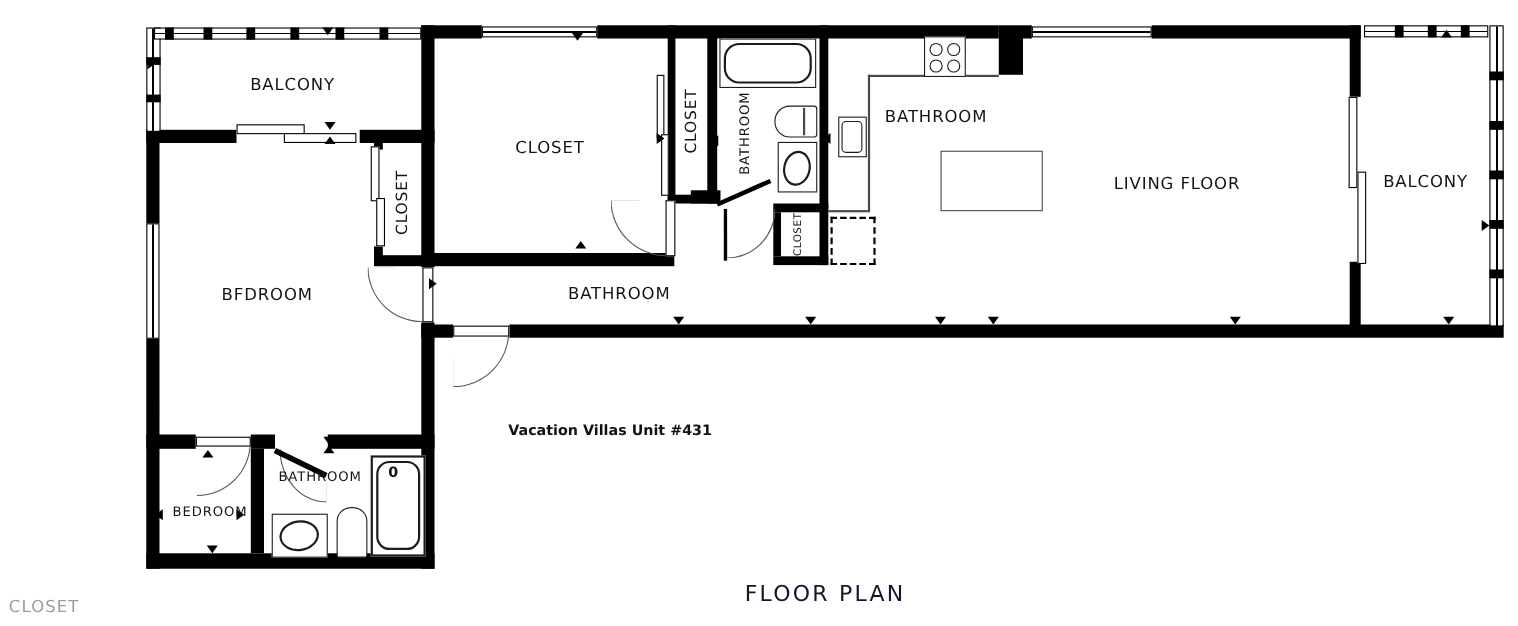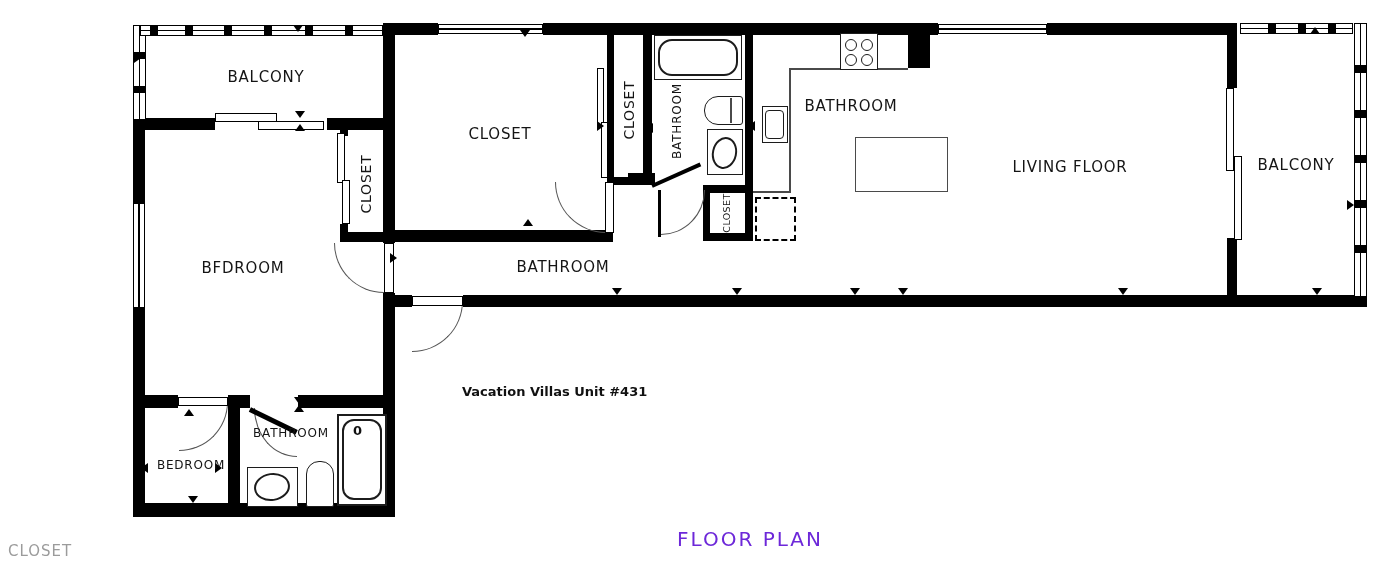--- a/index.html
+++ b/index.html
@@ -15,21 +15,21 @@
   .arc{position:absolute;box-sizing:border-box}
   .arc.bl{border-left:1.5px solid #555;border-bottom:1.5px solid #555;border-bottom-left-radius:100%}
   .arc.br{border-right:1.5px solid #555;border-bottom:1.5px solid #555;border-bottom-right-radius:100%}
   .fx{position:absolute;border:1.5px solid #1c1c1c;box-sizing:border-box;background:#fff}
   .cline{position:absolute;background:#4a4a4a}
   .burner{position:absolute;width:12px;height:12px;border:1.5px solid #1c1c1c;border-radius:50%;box-sizing:border-box}
   .lbl{position:absolute;transform:translate(-50%,-50%);font-size:15px;letter-spacing:.8px;color:#141414;white-space:nowrap}
   .lbl.v{transform:translate(-50%,-50%) rotate(-90deg)}
   .lbl.s14{font-size:14px}.lbl.s12{font-size:12px}.lbl.s9{font-size:9.5px;letter-spacing:.4px}
   .unit{position:absolute;font-size:13px;font-weight:bold;color:#111;white-space:nowrap}
-  .title{position:absolute;transform:translate(-50%,-50%);font-size:20px;letter-spacing:2px;color:#6d28d9;white-space:nowrap}
+  .title{position:absolute;transform:translate(-50%,-50%);font-size:20px;letter-spacing:2px;color:#0f172a;white-space:nowrap}
   .wm{position:absolute;font-size:15px;letter-spacing:1px;color:#9b9b9b;white-space:nowrap}
   .tu,.td,.tl,.tr{position:absolute;width:0;height:0}
   .tu{border-left:5px solid transparent;border-right:5px solid transparent;border-bottom:7px solid #000}
   .td{border-left:5px solid transparent;border-right:5px solid transparent;border-top:7px solid #000}
   .tl{border-top:5px solid transparent;border-bottom:5px solid transparent;border-right:7px solid #000}
   .tr{border-top:5px solid transparent;border-bottom:5px solid transparent;border-left:7px solid #000}
   .mark{position:absolute;font-size:13px;font-weight:bold;color:#111}
 </style>
 </head>
 <body>

